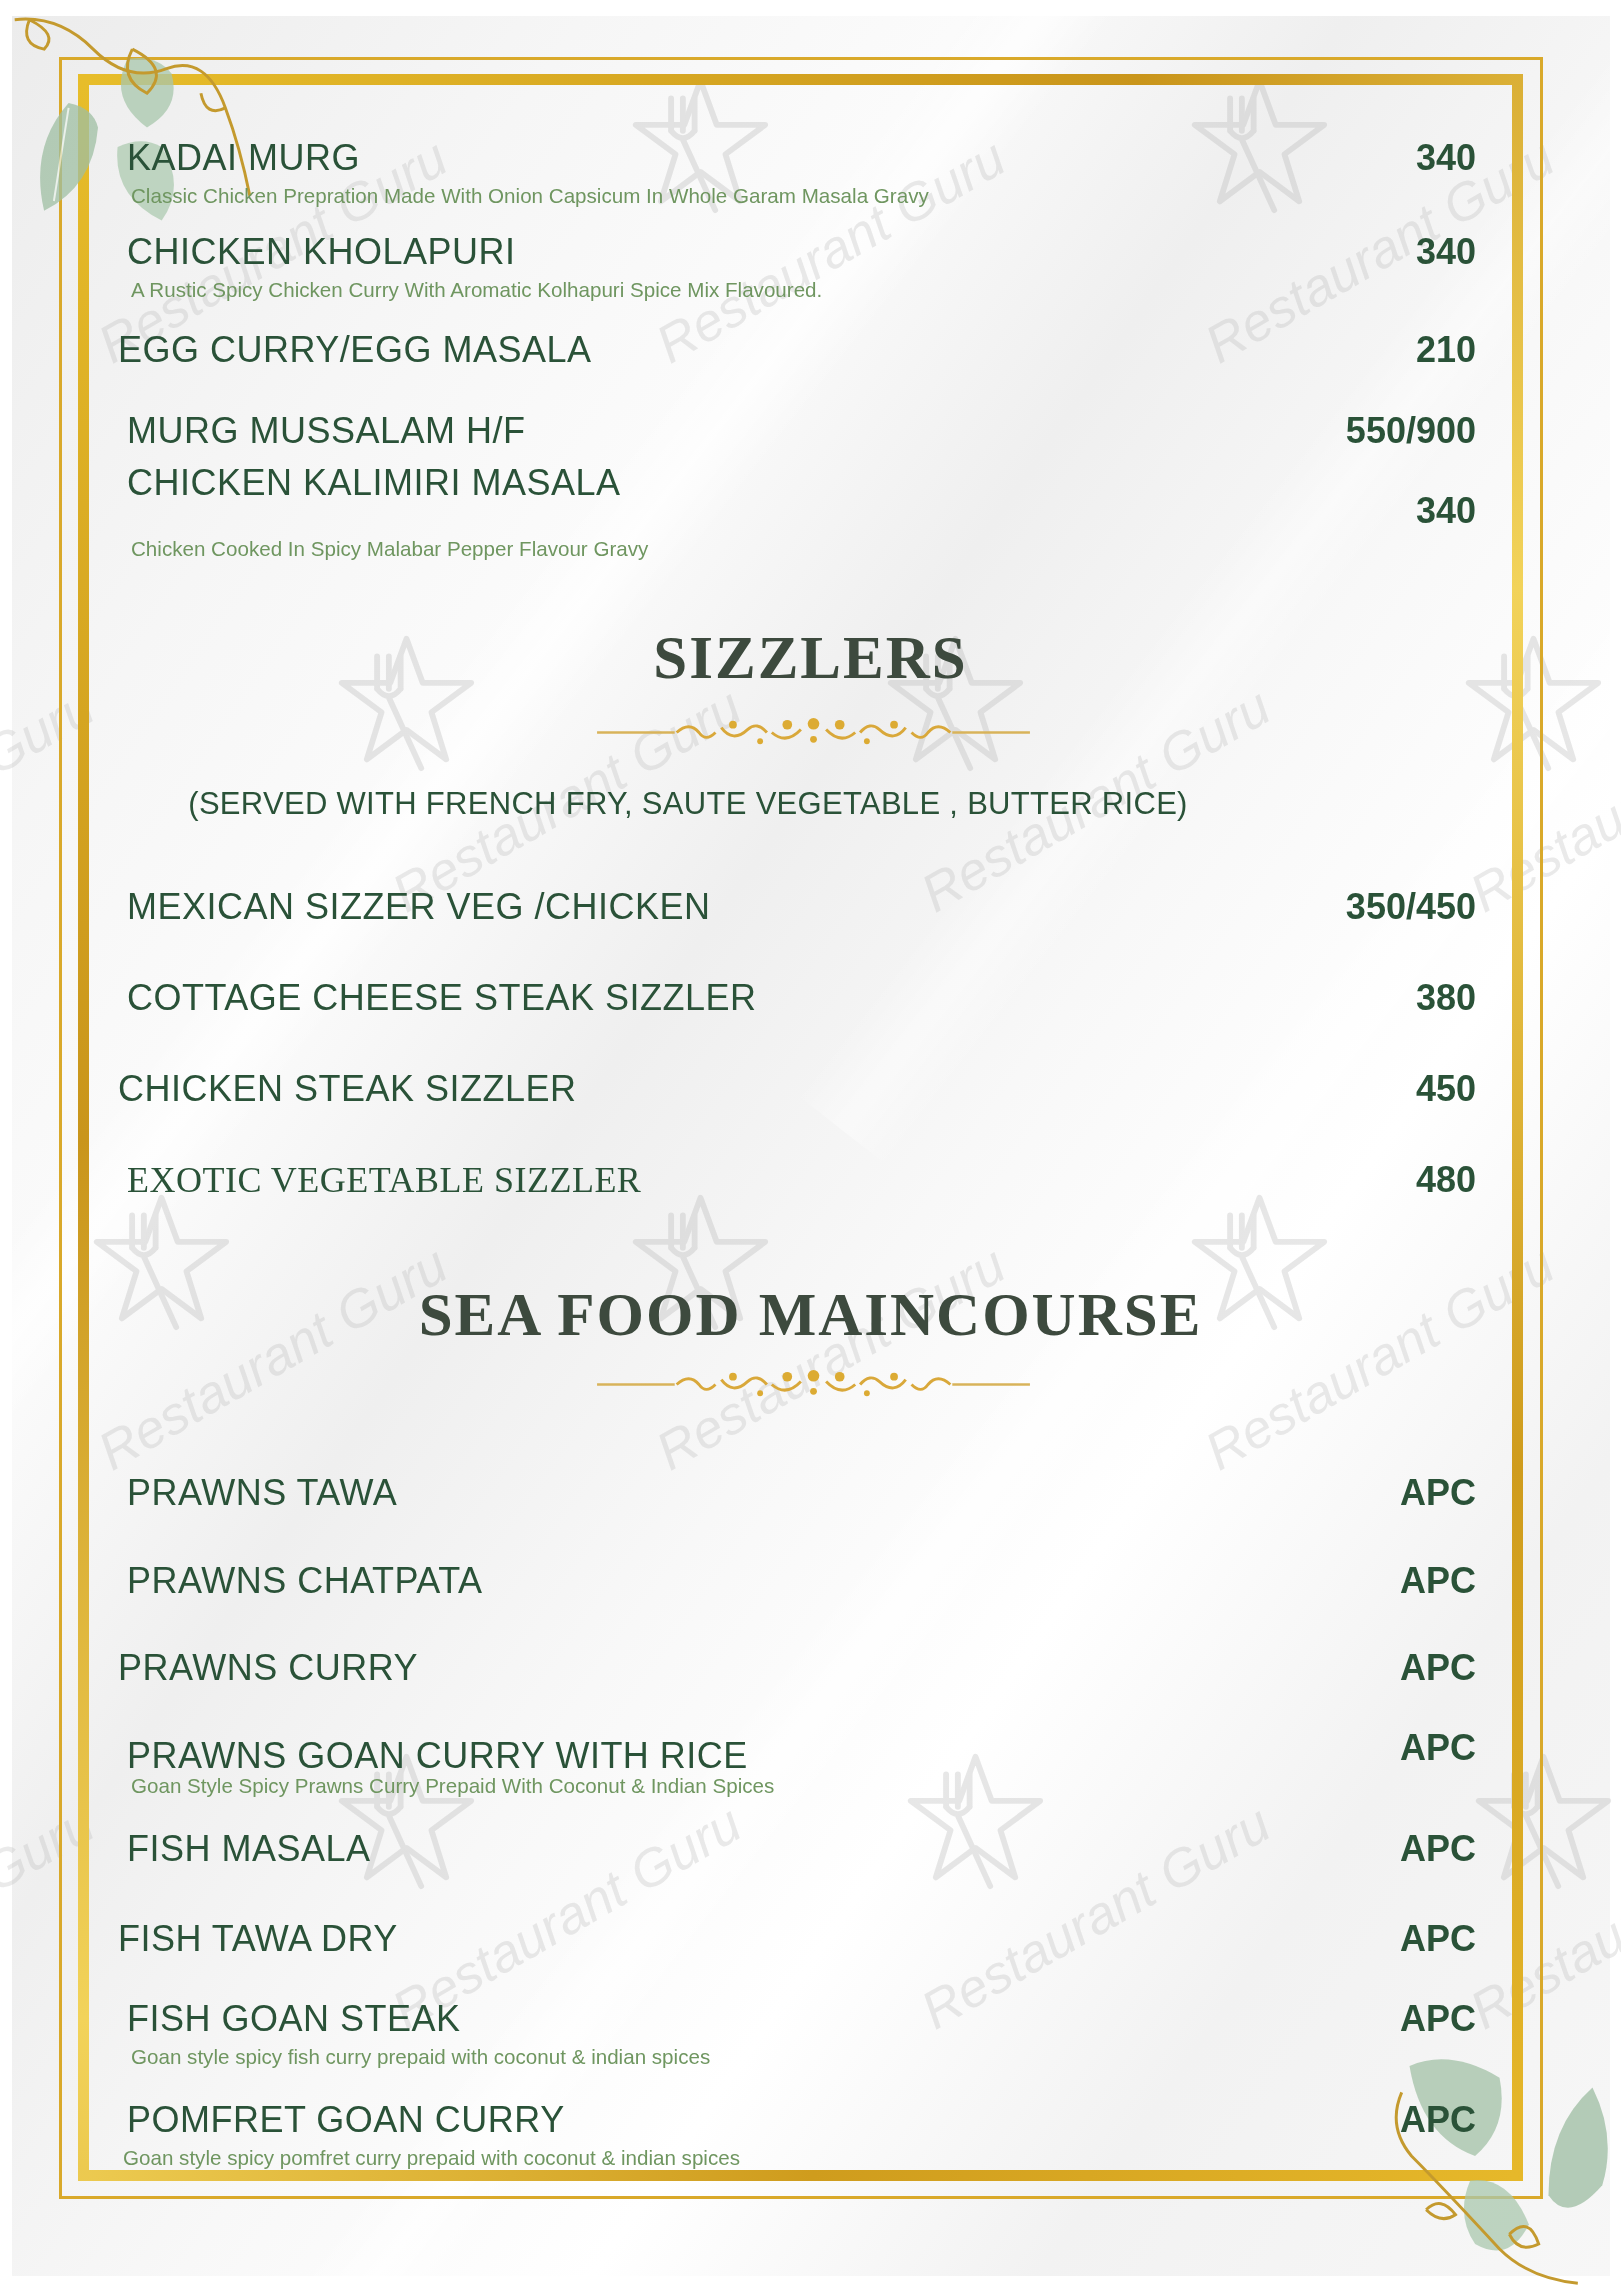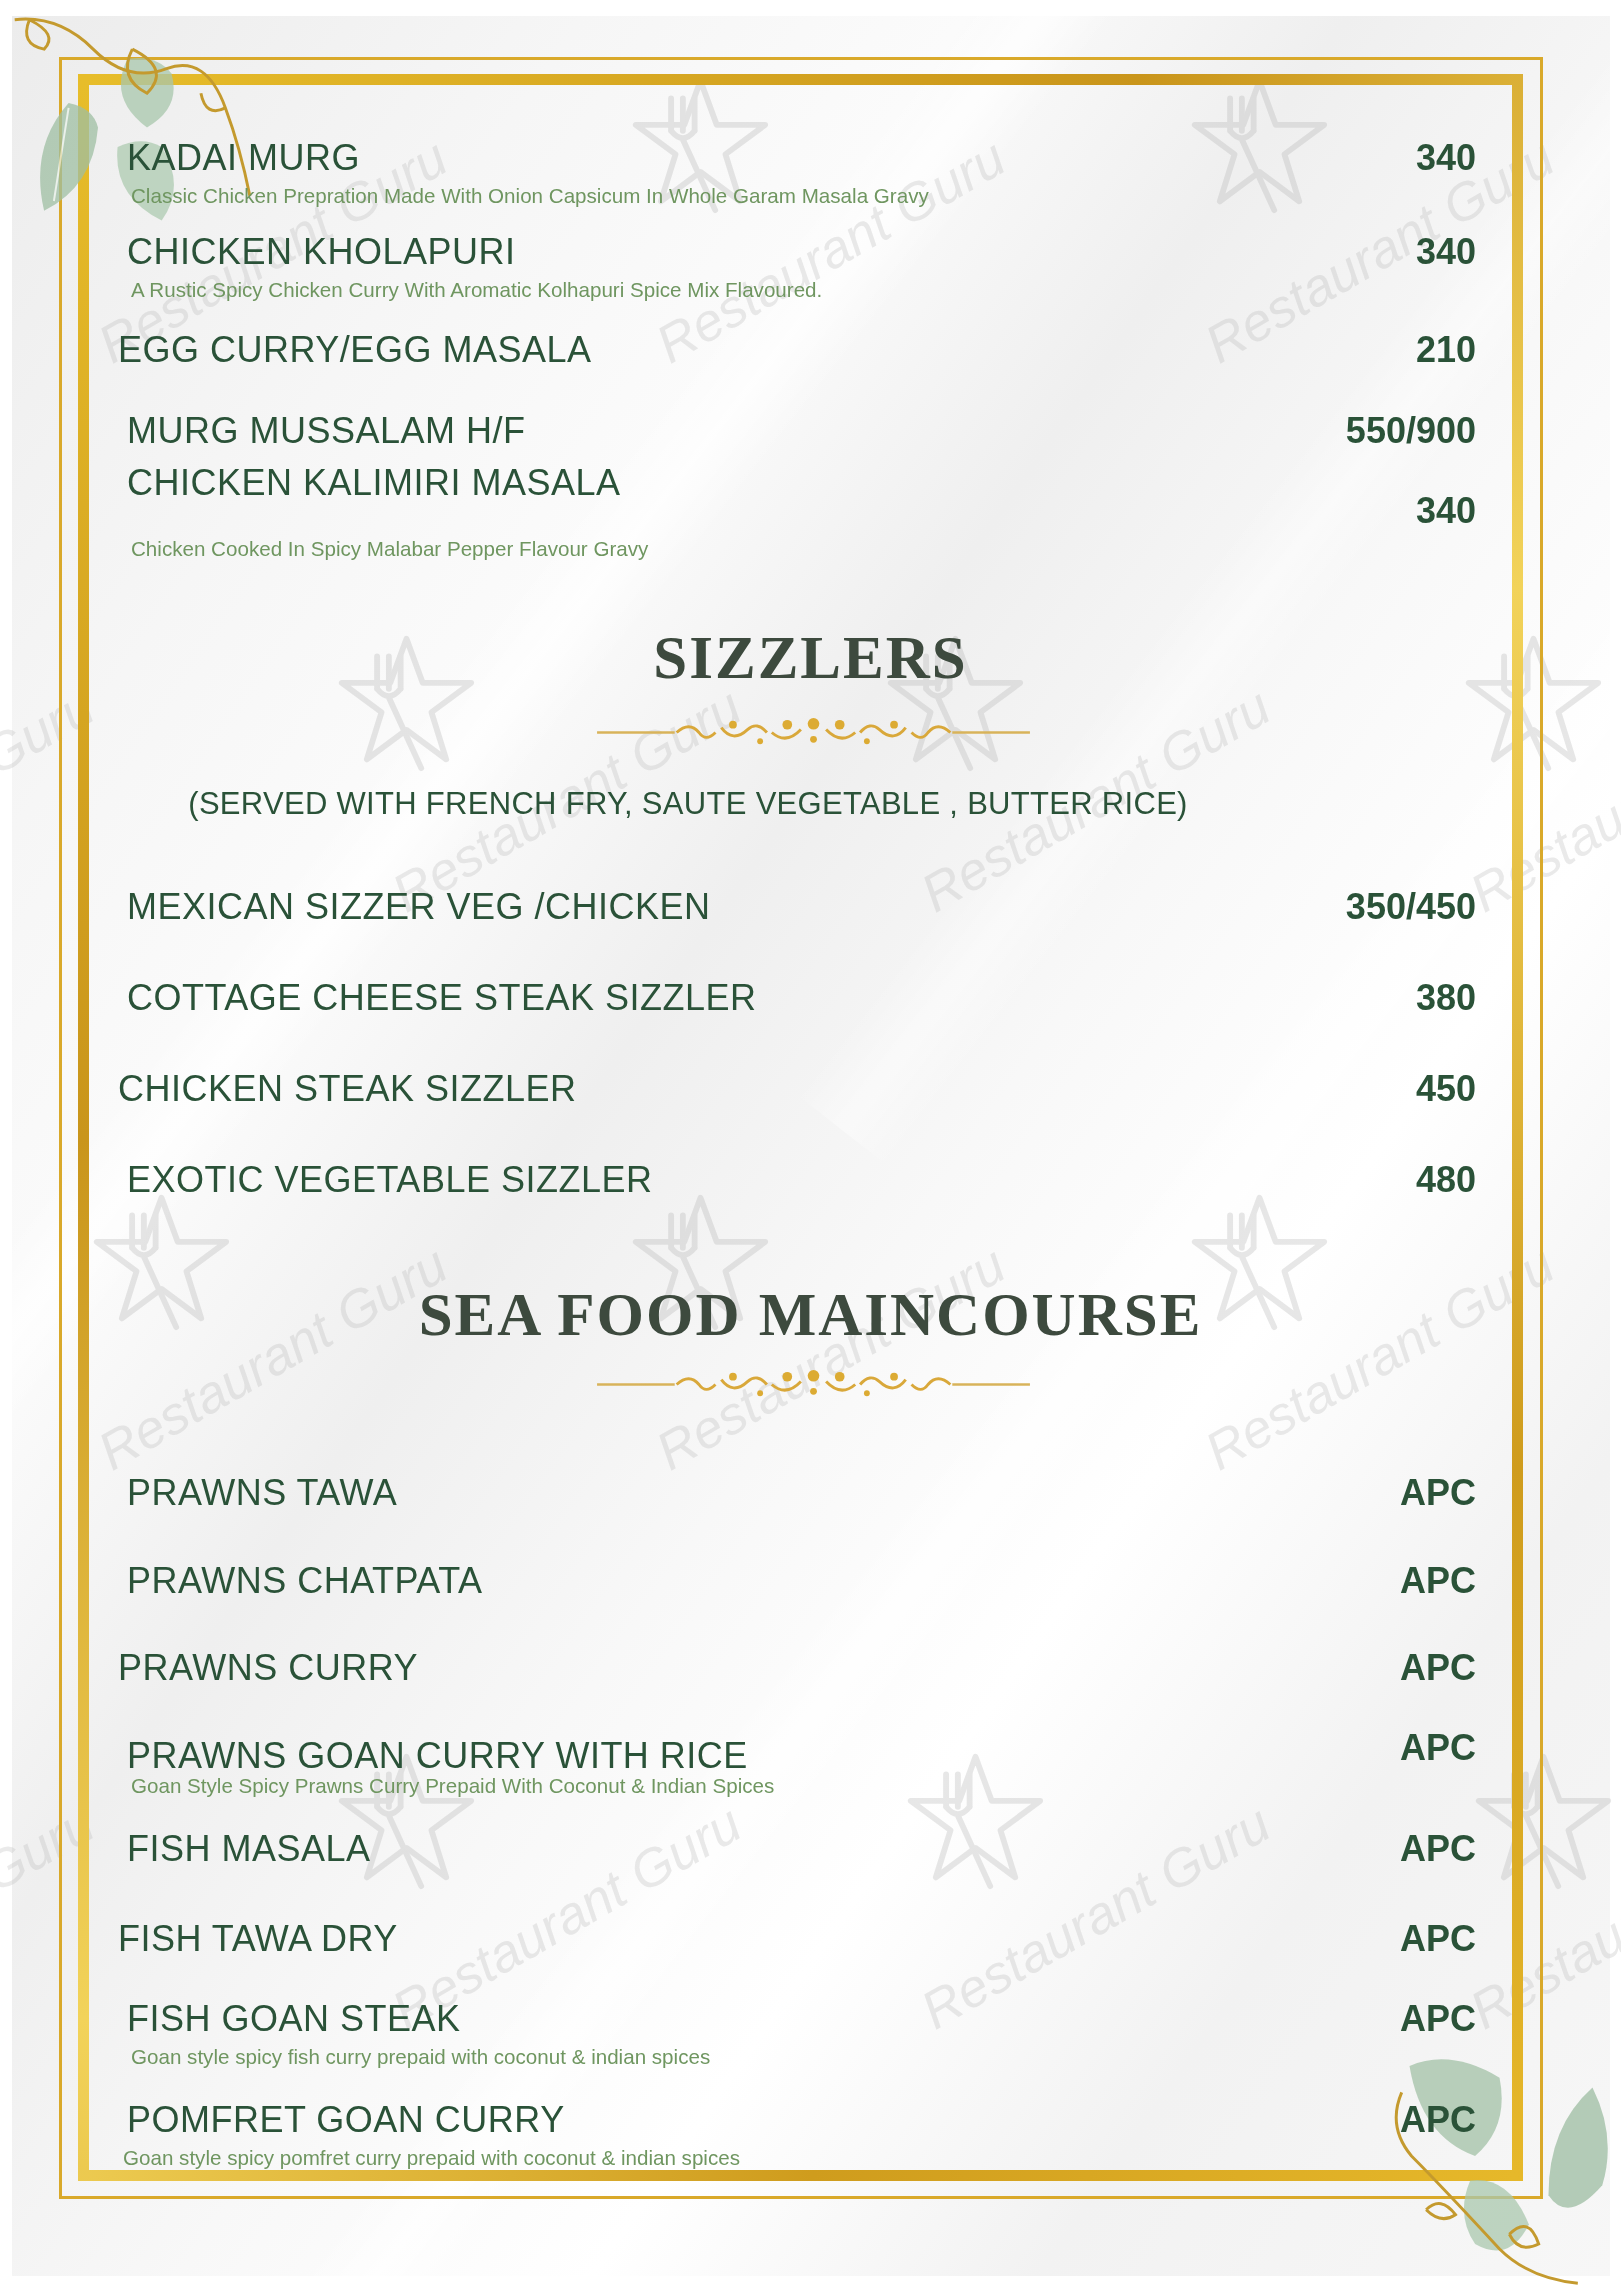--- a/index.html
+++ b/index.html
@@ -255,21 +255,21 @@
     </div>
     <div class="item">
       <div class="item-name" style="left:127px; top:977px;">COTTAGE CHEESE STEAK SIZZLER</div>
       <div class="item-price" style="top:977px;">380</div>
     </div>
     <div class="item">
       <div class="item-name" style="left:118px; top:1068px;">CHICKEN STEAK SIZZLER</div>
       <div class="item-price" style="top:1068px;">450</div>
     </div>
     <div class="item">
-      <div class="item-name" style="left:127px; top:1159px;">EXOTIC VEGETABLE SIZZLER</div>
+      <div class="item-name" style="left:127px; top:1159px;font-family:Liberation Serif, serif;">EXOTIC VEGETABLE SIZZLER</div>
       <div class="item-price" style="top:1159px;">480</div>
     </div>
   </div>
 
   <div>
     <div class="section-title" style="top:1280px; font-size:61px;">SEA FOOD MAINCOURSE</div>
     <svg class="divider" style="top:1368px;" viewBox="0 0 446 34">
       <line x1="0" y1="17" x2="80" y2="17" stroke="#d8b35a" stroke-width="2.5"></line>
       <line x1="366" y1="17" x2="446" y2="17" stroke="#d8b35a" stroke-width="2.5"></line>
       <g fill="none" stroke="#d9a83a" stroke-width="3">

